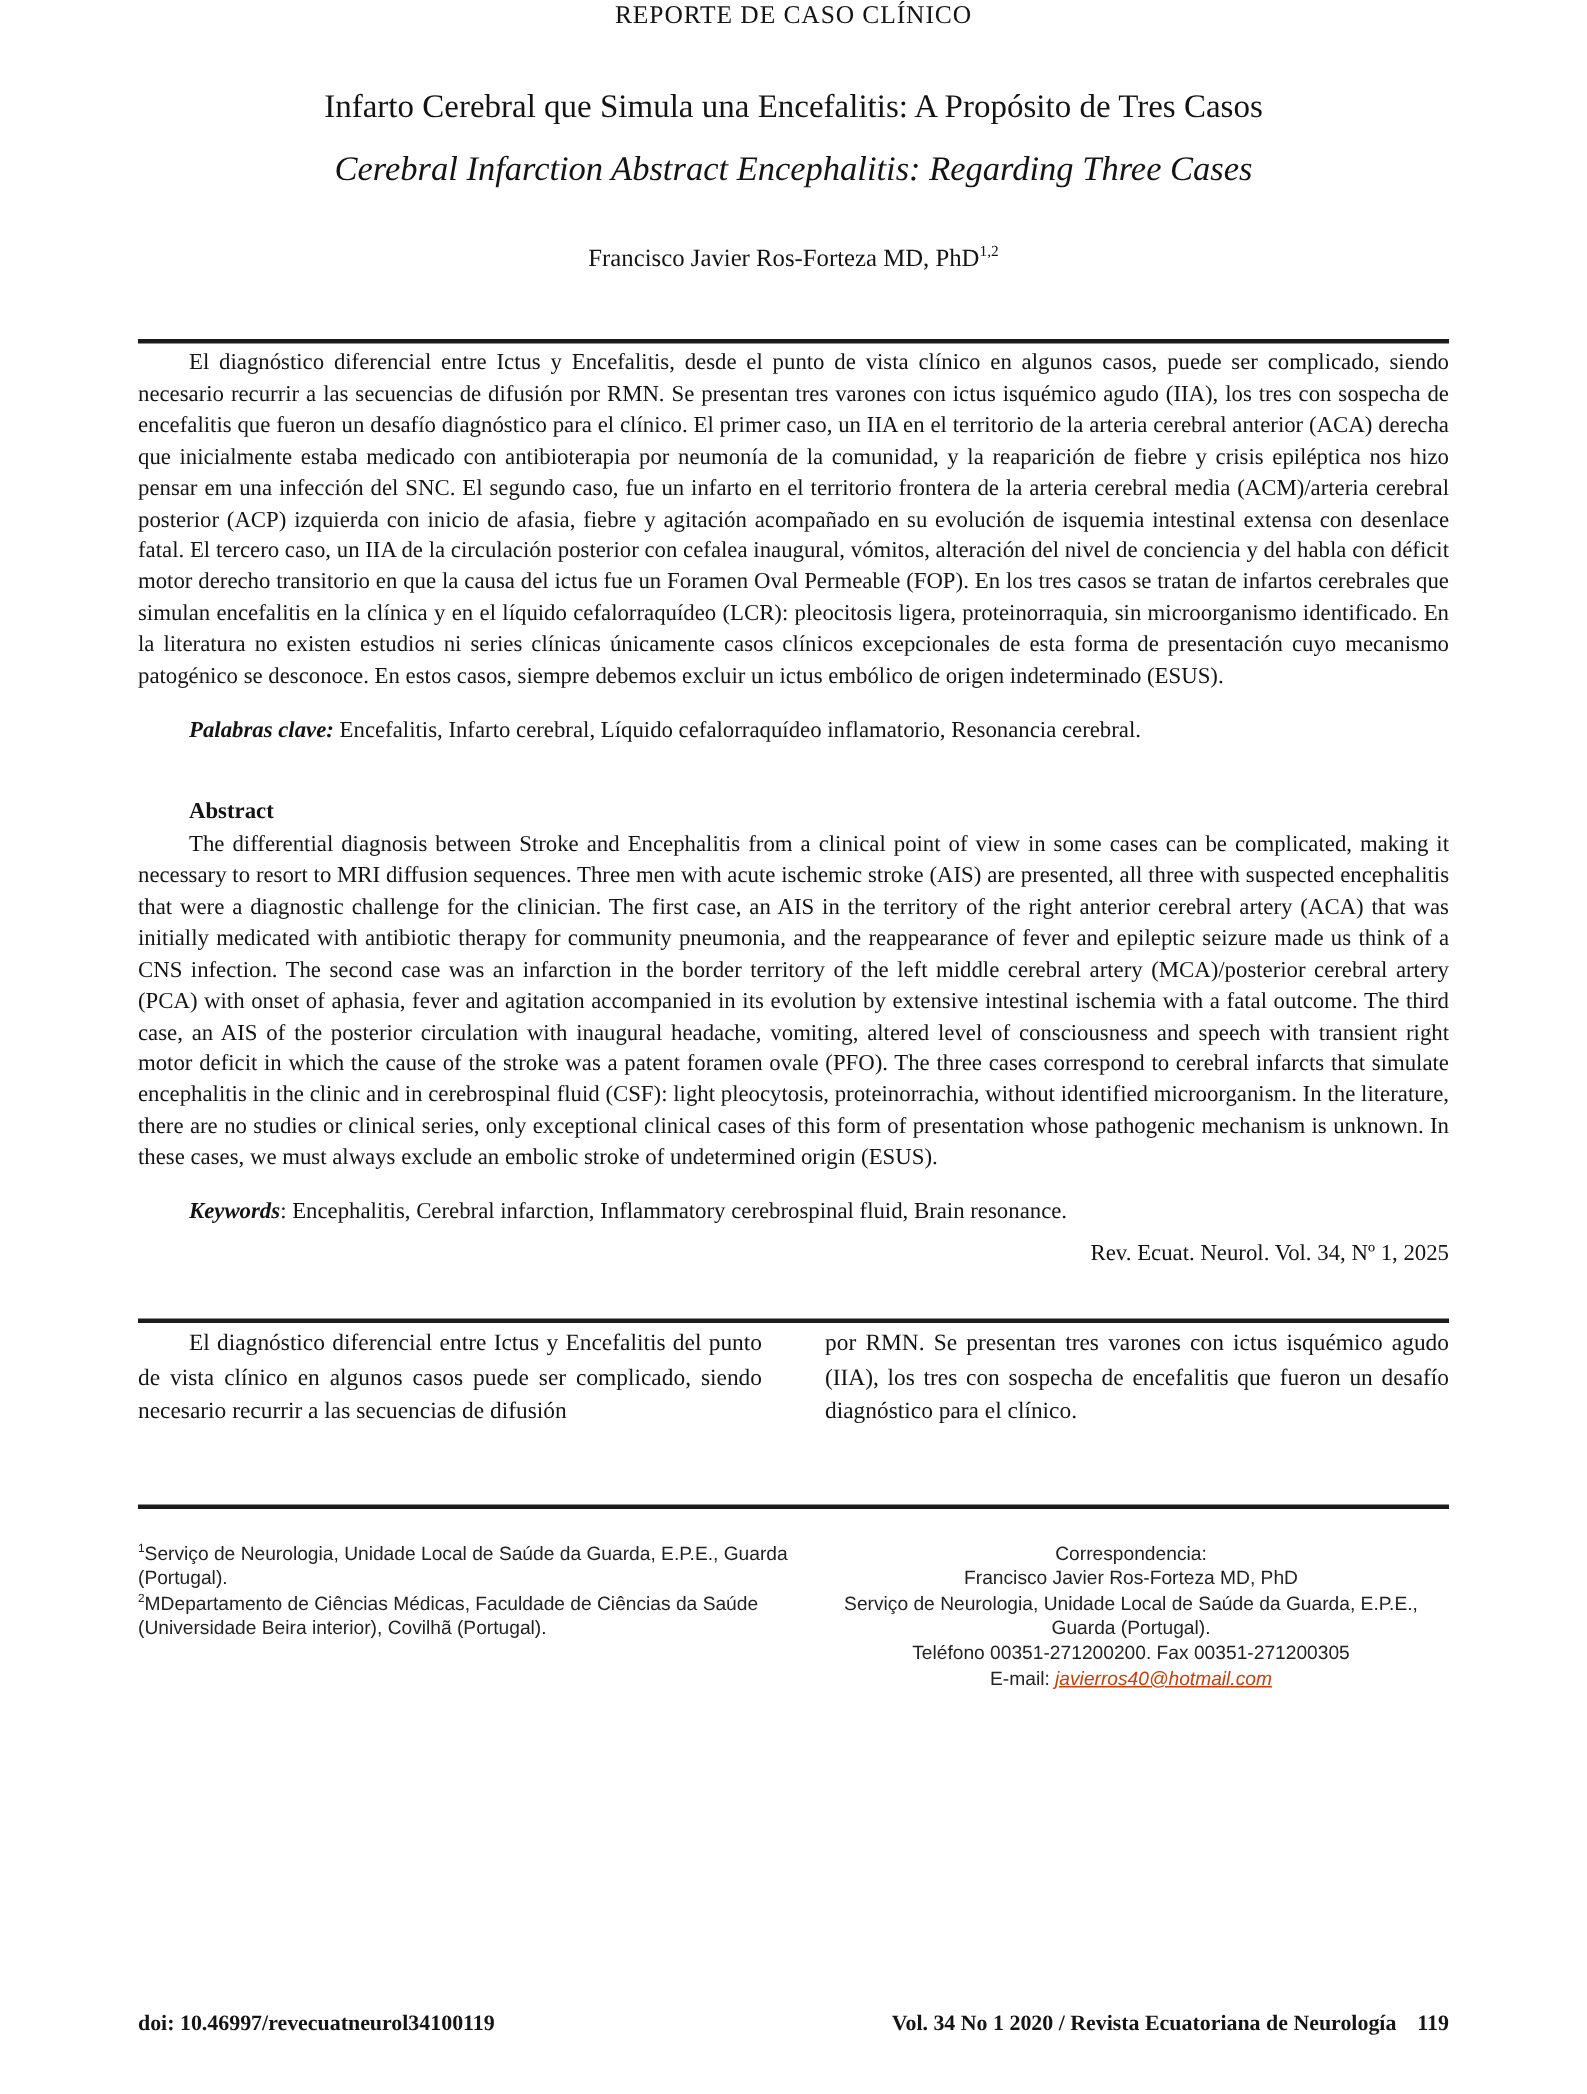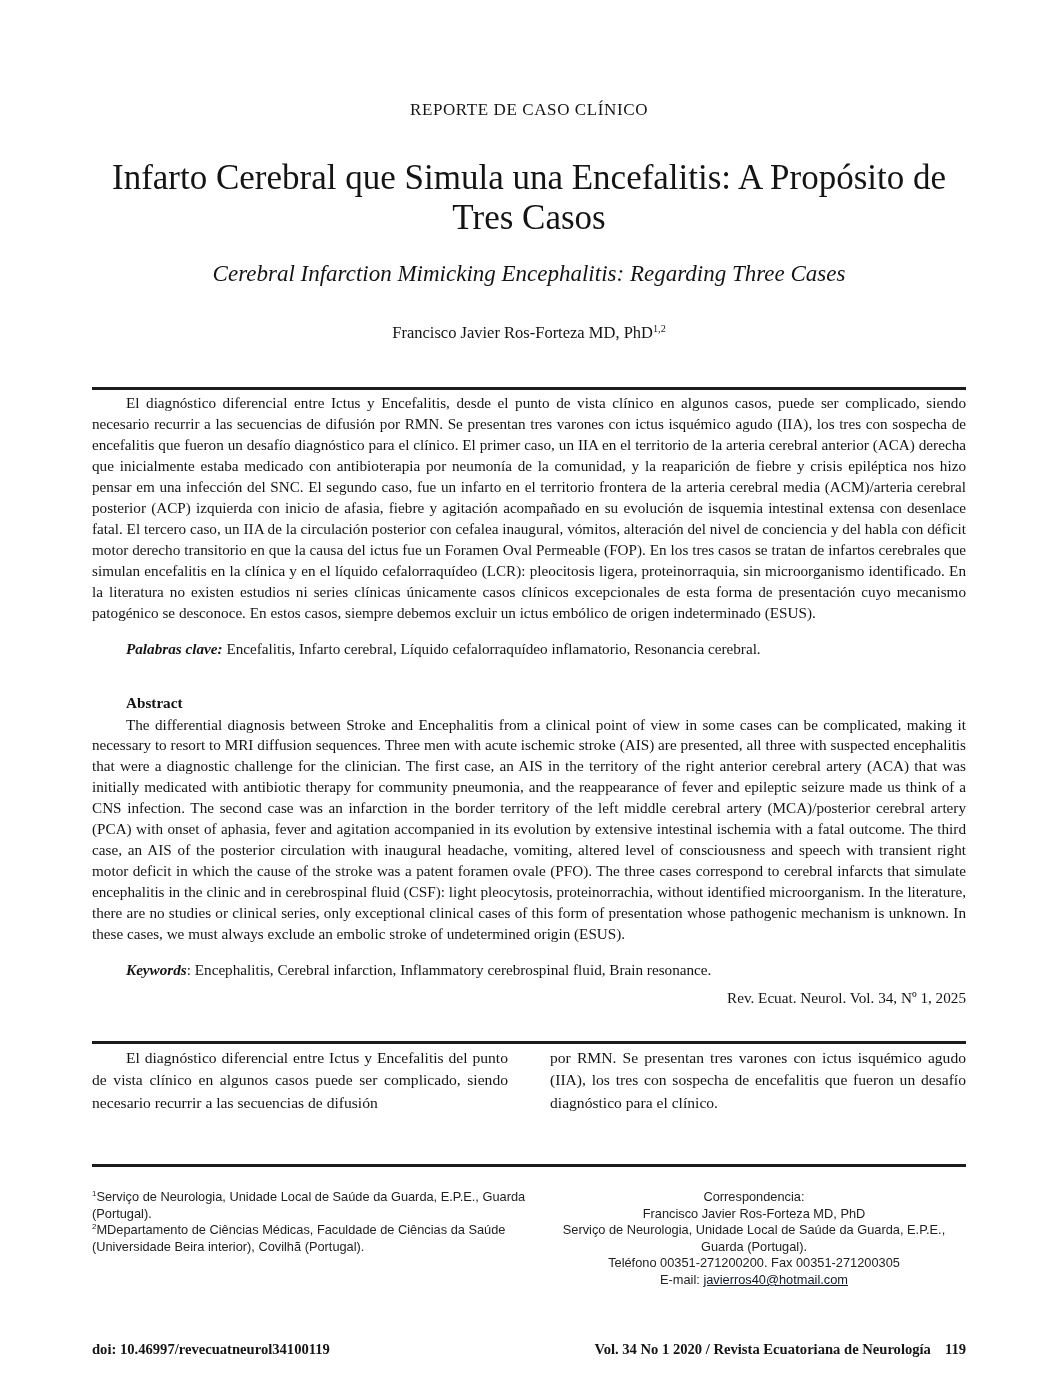--- a/index.html
+++ b/index.html
@@ -6,29 +6,28 @@
   .page{
     position:relative;
     width:1058px;height:1396px;
     background:#ffffff;
     color:#141414;
     font-family:"Liberation Serif", serif;
     overflow:hidden;
   }
   .content{margin:0 92px;}
   .kicker{
-    padding-top:100px;
     text-align:center;
     font-size:17px;
     letter-spacing:0.6px;
   }
   .title{
     margin-top:38px;
     text-align:center;
-    font-size:35px;
+    font-size:22px;
     font-weight:normal;
   }
   .subtitle{
     margin-top:16px;
     text-align:center;
     font-size:23px;
     font-style:italic;
   }
   .author{
     margin-top:36px;
@@ -85,22 +84,23 @@
     font-family:"Liberation Sans", sans-serif;
     font-size:12.8px;
     line-height:16.6px;
     color:#222222;
   }
   .footnotes{width:440px;}
   .footnote{margin:0;}
   .correspondence{width:424px;}
   .correspondence p{margin:0;text-align:center;}
   .email-link{
-    color:#0f172a;
+    color:#c2410c;
     text-decoration:underline;
+    font-style:italic;
   }
   .page-footer{
     position:absolute;
     left:92px;right:92px;
     bottom:38px;
     display:flex;
     justify-content:space-between;
     font-size:14.6px;
     font-weight:bold;
   }
@@ -108,21 +108,21 @@
 </style>
 </head>
 <body>
 
 <div class="page">
   <div class="content">
 
     <div class="kicker">REPORTE DE CASO CLÍNICO</div>
 
     <h1 class="title">Infarto Cerebral que Simula una Encefalitis: A Propósito de Tres Casos</h1>
-    <div class="subtitle">Cerebral Infarction Mimicking Encephalitis: Regarding Three Cases</div>
+    <div class="subtitle">Cerebral Infarction Abstract Encephalitis: Regarding Three Cases</div>
 
     <div class="author"><span>Francisco Javier Ros-Forteza MD, PhD</span><sup>1,2</sup></div>
 
     <div class="rule rule-1"></div>
 
     <p class="body-text">El diagnóstico diferencial entre Ictus y Encefalitis, desde el punto de vista clínico en algunos casos, puede ser complicado, siendo necesario recurrir a las secuencias de difusión por RMN. Se presentan tres varones con ictus isquémico agudo (IIA), los tres con sospecha de encefalitis que fueron un desafío diagnóstico para el clínico. El primer caso, un IIA en el territorio de la arteria cerebral anterior (ACA) derecha que inicialmente estaba medicado con antibioterapia por neumonía de la comunidad, y la reaparición de fiebre y crisis epiléptica nos hizo pensar em una infección del SNC. El segundo caso, fue un infarto en el territorio frontera de la arteria cerebral media (ACM)/arteria cerebral posterior (ACP) izquierda con inicio de afasia, fiebre y agitación acompañado en su evolución de isquemia intestinal extensa con desenlace fatal. El tercero caso, un IIA de la circulación posterior con cefalea inaugural, vómitos, alteración del nivel de conciencia y del habla con déficit motor derecho transitorio en que la causa del ictus fue un Foramen Oval Permeable (FOP). En los tres casos se tratan de infartos cerebrales que simulan encefalitis en la clínica y en el líquido cefalorraquídeo (LCR): pleocitosis ligera, proteinorraquia, sin microorganismo identificado. En la literatura no existen estudios ni series clínicas únicamente casos clínicos excepcionales de esta forma de presentación cuyo mecanismo patogénico se desconoce. En estos casos, siempre debemos excluir un ictus embólico de origen indeterminado (ESUS).</p>
     <div class="kw-line"><span class="kw-label">Palabras clave:</span><span> Encefalitis, Infarto cerebral, Líquido cefalorraquídeo inflamatorio, Resonancia cerebral.</span></div>
 
     <div class="section-heading">Abstract</div>
     <p class="body-text">The differential diagnosis between Stroke and Encephalitis from a clinical point of view in some cases can be complicated, making it necessary to resort to MRI diffusion sequences. Three men with acute ischemic stroke (AIS) are presented, all three with suspected encephalitis that were a diagnostic challenge for the clinician. The first case, an AIS in the territory of the right anterior cerebral artery (ACA) that was initially medicated with antibiotic therapy for community pneumonia, and the reappearance of fever and epileptic seizure made us think of a CNS infection. The second case was an infarction in the border territory of the left middle cerebral artery (MCA)/posterior cerebral artery (PCA) with onset of aphasia, fever and agitation accompanied in its evolution by extensive intestinal ischemia with a fatal outcome. The third case, an AIS of the posterior circulation with inaugural headache, vomiting, altered level of consciousness and speech with transient right motor deficit in which the cause of the stroke was a patent foramen ovale (PFO). The three cases correspond to cerebral infarcts that simulate encephalitis in the clinic and in cerebrospinal fluid (CSF): light pleocytosis, proteinorrachia, without identified microorganism. In the literature, there are no studies or clinical series, only exceptional clinical cases of this form of presentation whose pathogenic mechanism is unknown. In these cases, we must always exclude an embolic stroke of undetermined origin (ESUS).</p>

